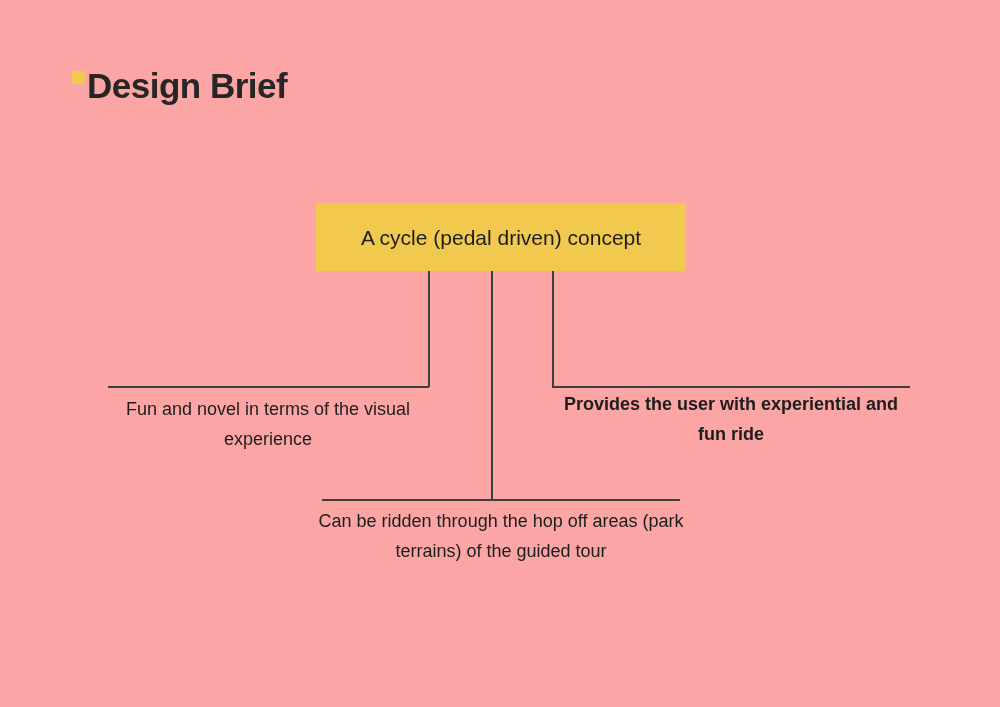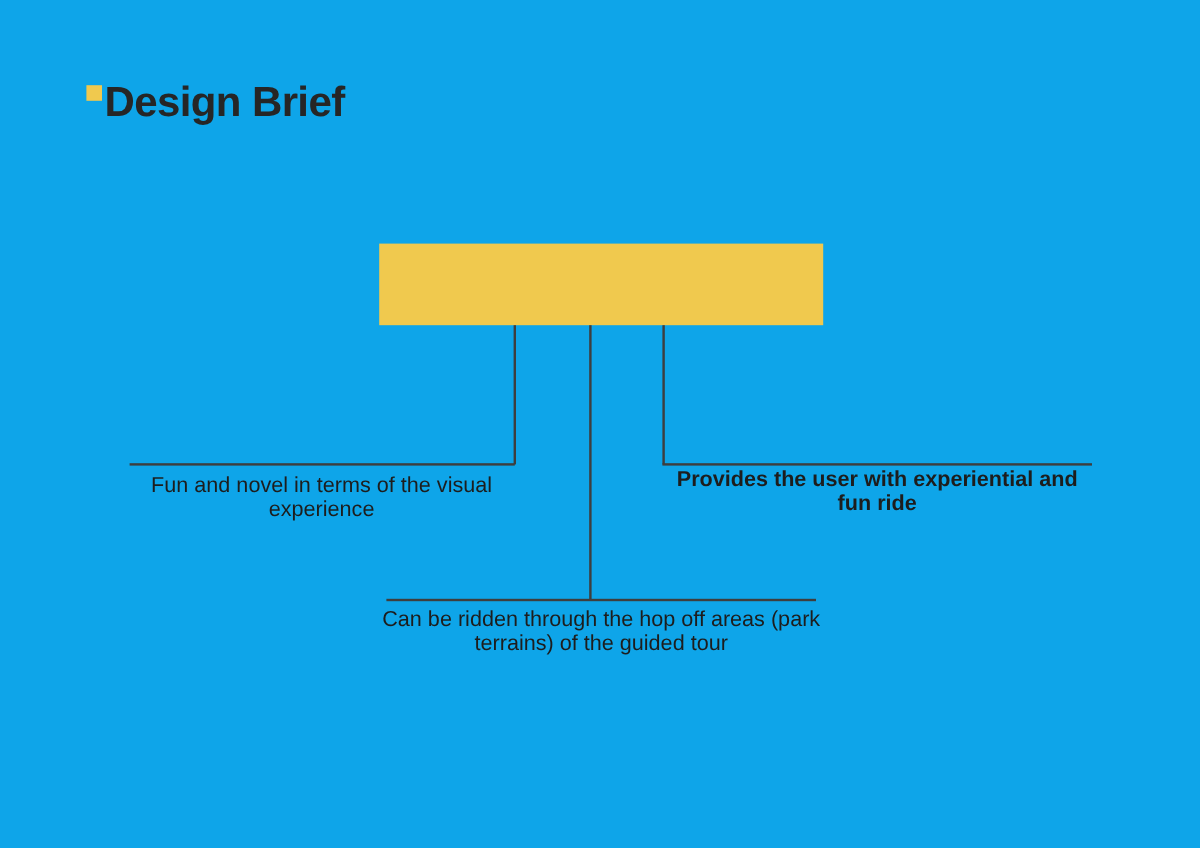--- a/index.html
+++ b/index.html
@@ -5,21 +5,21 @@
   html, body {
     margin: 0;
     padding: 0;
     background: #ffffff;
     font-family: "Liberation Sans", "DejaVu Sans", sans-serif;
   }
   .page {
     position: relative;
     width: 1000px;
     height: 707px;
-    background: #0ea5e9;
+    background: #fca5a5;
     overflow: hidden;
   }
   
   .accent-square {
     position: absolute;
     left: 72px;
     top: 71px;
     width: 13px;
     height: 13px;
     background: #F0C94E;
@@ -67,38 +67,39 @@
   .vline-center { left: 491px; top: 271px; height: 229px; }
   .vline-right  { left: 552px; top: 271px; height: 116px; }
   .hline-left   { left: 108px; top: 386px; width: 321px; }
   .hline-right  { left: 552px; top: 386px; width: 358px; }
   .hline-center { left: 322px; top: 499px; width: 358px; }
   
   .branch-label {
     position: absolute;
     text-align: center;
     font-size: 18px;
-    line-height: 20px;
+    line-height: 30px;
     color: #1d1d1d;
   }
   .branch-label-left   { left: 95px;  top: 394px; width: 346px; }
   .branch-label-right  { left: 548px; top: 389px; width: 366px; font-weight: bold; }
   .branch-label-center { left: 312px; top: 506px; width: 378px; }
 </style>
 </head>
 <body>
 
 <div class="page">
 
   <span class="accent-square"></span>
   <h1 class="page-title">Design Brief</h1>
 
   <div class="diagram">
 
     <div class="root-box">
+      <span>A cycle (pedal driven) concept</span>
     </div>
 
     <div class="vline vline-left"></div>
     <div class="vline vline-center"></div>
     <div class="vline vline-right"></div>
     <div class="hline hline-left"></div>
     <div class="hline hline-right"></div>
     <div class="hline hline-center"></div>
 
     <div class="branch-label branch-label-left">Fun and novel in terms of the visual experience</div>

